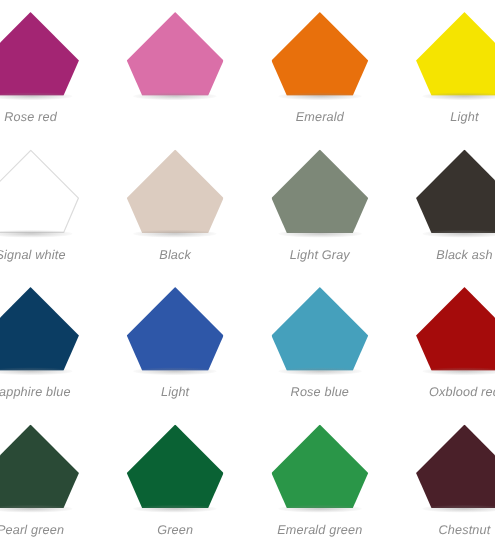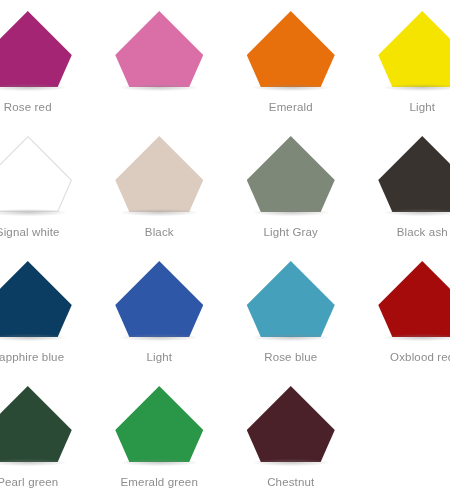--- a/index.html
+++ b/index.html
@@ -89,20 +89,21 @@
 
   .swatch-label {
     margin-top: 13px;
     font-size: 11.5px;
     line-height: 14px;
     color: #8d8d8d;
     text-align: center;
     white-space: nowrap;
     letter-spacing: 0.15px;
     font-family: "Liberation Sans", "DejaVu Sans", sans-serif;
+    font-style: italic;
   }
 </style>
 </head>
 <body>
 
 <div id="swatch-grid">
     <div class="swatch-row">
       <div class="swatch-cell">
         <div class="swatch-shape-wrap">
           <div class="swatch-shape" title="Rose red" style="background: rgb(163, 37, 115);"></div>
@@ -198,20 +199,27 @@
     <div class="swatch-row">
       <div class="swatch-cell">
         <div class="swatch-shape-wrap">
           <div class="swatch-shape" title="Pearl green" style="background: rgb(42, 74, 54);"></div>
           <div class="swatch-shadow"></div>
         </div>
         <div class="swatch-label">Pearl green</div>
       </div>
       <div class="swatch-cell">
         <div class="swatch-shape-wrap">
+          <div class="swatch-shape" title="Green" style="background: rgb(10, 98, 52);"></div>
+          <div class="swatch-shadow"></div>
+        </div>
+        <div class="swatch-label">Green</div>
+      </div>
+      <div class="swatch-cell">
+        <div class="swatch-shape-wrap">
           <div class="swatch-shape" title="Emerald green" style="background: rgb(42, 150, 72);"></div>
           <div class="swatch-shadow"></div>
         </div>
         <div class="swatch-label">Emerald green</div>
       </div>
       <div class="swatch-cell">
         <div class="swatch-shape-wrap">
           <div class="swatch-shape" title="Chestnut" style="background: rgb(74, 32, 41);"></div>
           <div class="swatch-shadow"></div>
         </div>

